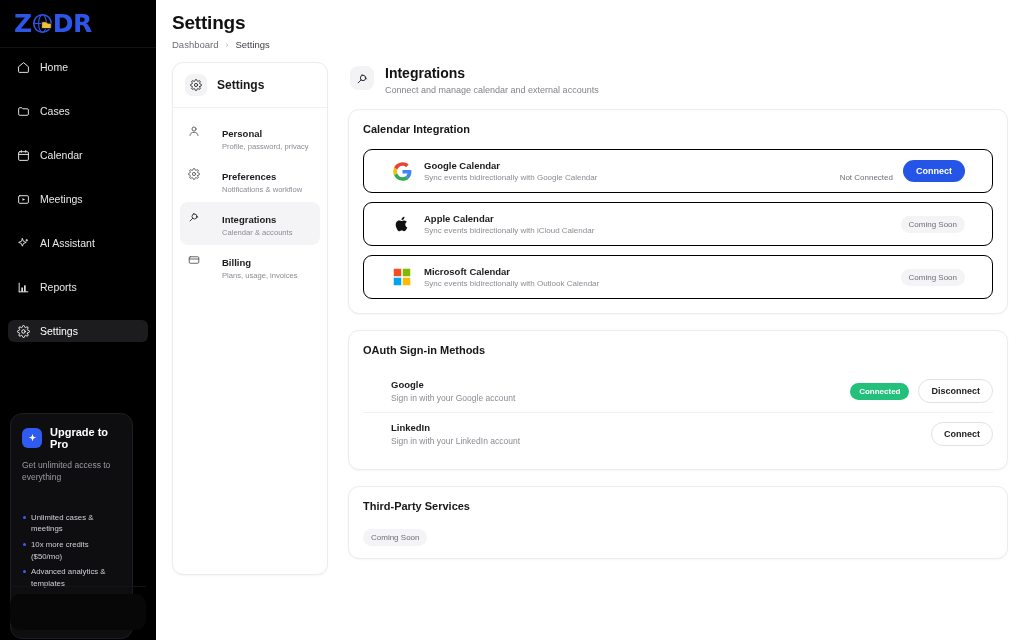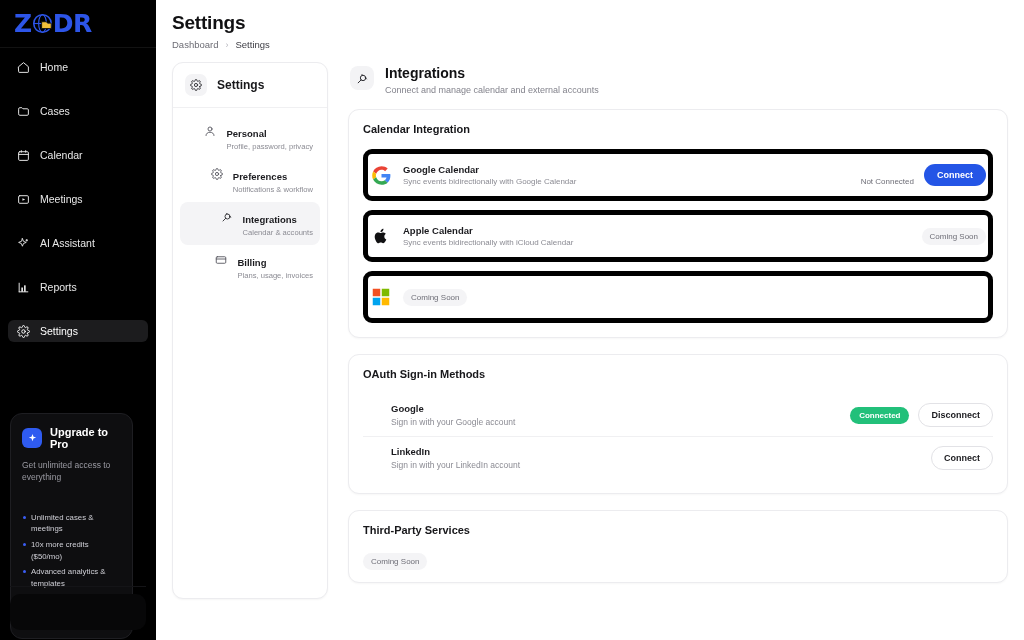--- a/index.html
+++ b/index.html
@@ -116,22 +116,22 @@
     box-shadow: 0 1px 2px rgba(16,16,20,.04);
   }
   .sc-head { display: flex; align-items: center; gap: 10px; padding: 11px 12px; border-bottom: 1px solid #f0f0f2; }
   .sc-head .sq {
     width: 22px; height: 22px; border-radius: 7px; background: #f3f3f5;
     display: flex; align-items: center; justify-content: center; flex-shrink: 0;
   }
   .sc-head .t { font-size: 12px; font-weight: bold; color: #17171a; }
   .sc-list { padding: 8px 7px 10px 7px; }
   .sc-item {
-    display: flex; align-items: flex-start; gap: 9px;
-    padding: 7px 7px; border-radius: 8px; cursor: pointer; justify-content: flex-end;
+    display: flex; align-items: flex-start; gap: 21px;
+    padding: 7px 7px; border-radius: 8px; cursor: pointer;
   }
   .sc-item.active { background: #f4f4f6; }
   .sc-item .ico { width: 14px; height: 14px; margin-top: 1px; flex-shrink: 0; display:flex; align-items:center; justify-content:center; }
   .sc-item .lbl { font-size: 9.5px; font-weight: bold; color: #1b1b1f; line-height: 1.25; }
   .sc-item .dsc { font-size: 7.6px; color: #8b8b93; margin-top: 1px; line-height: 1.3; }
 
   
   .content { flex: 1; min-width: 0; }
   .content-head { display: flex; align-items: flex-start; gap: 11px; padding: 3px 0 14px 2px; }
   .content-head .sq {
@@ -146,23 +146,23 @@
     border: 1px solid #ececef;
     border-radius: 11px;
     padding: 13px 14px 14px 14px;
     margin-bottom: 16px;
     box-shadow: 0 1px 2px rgba(16,16,20,.035);
   }
   .panel-title { font-size: 11px; font-weight: bold; color: #17171a; margin-bottom: 14px; }
 
   .int-row {
     display: flex; align-items: center;
-    border: 5px solid #000000;
+    border: 1px solid #000000;
     border-radius: 9px;
-    padding: 10px 2px;
+    padding: 10px 27px;
     margin-bottom: 9px;
     background: #fff;
   }
   .int-row:last-child { margin-bottom: 0; }
   .int-logo { width: 22px; height: 22px; flex-shrink: 0; margin-right: 11px; display:flex; align-items:center; justify-content:center; }
   .int-text { flex: 1; min-width: 0; }
   .int-name { font-size: 9.5px; font-weight: bold; color: #1b1b1f; }
   .int-desc { font-size: 8px; color: #8b8b93; margin-top: 2px; }
   .int-right { display: flex; align-items: flex-end; gap: 10px; flex-shrink: 0; }
 
@@ -461,20 +461,24 @@
 
           <div class="int-row">
             <span class="int-logo">
               <svg width="18" height="18" viewBox="0 0 24 24">
                 <rect x="1" y="1" width="10" height="10" fill="#f25022"></rect>
                 <rect x="13" y="1" width="10" height="10" fill="#7fba00"></rect>
                 <rect x="1" y="13" width="10" height="10" fill="#00a4ef"></rect>
                 <rect x="13" y="13" width="10" height="10" fill="#ffb900"></rect>
               </svg>
             </span>
+            <span class="int-text">
+              <span class="int-name" style="display:block">Microsoft Calendar</span>
+              <span class="int-desc" style="display:block">Sync events bidirectionally with Outlook Calendar</span>
+            </span>
             <span class="int-right">
               <span class="pill-muted">Coming Soon</span>
             </span>
           </div>
         </section>
 
         <section class="panel">
           <div class="panel-title">OAuth Sign-in Methods</div>
 
           <div class="oauth-row bordered">

